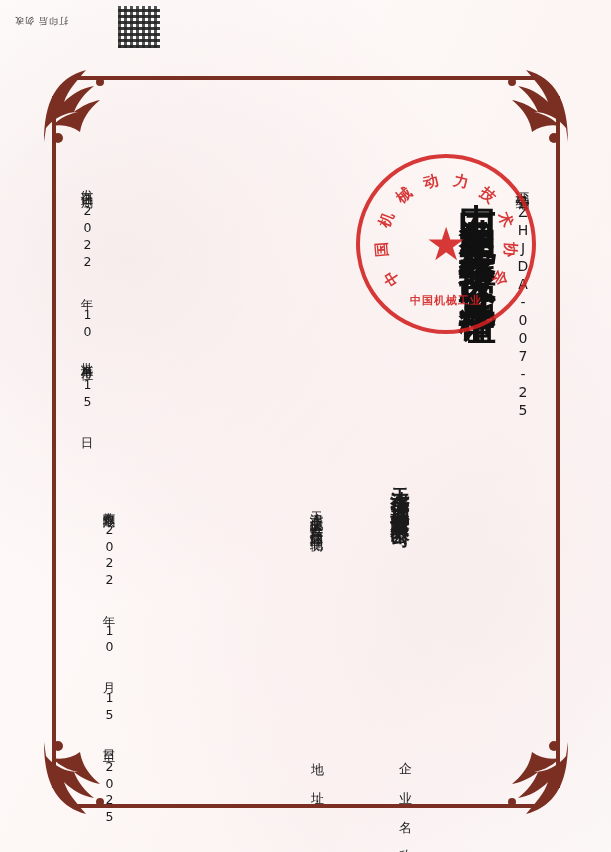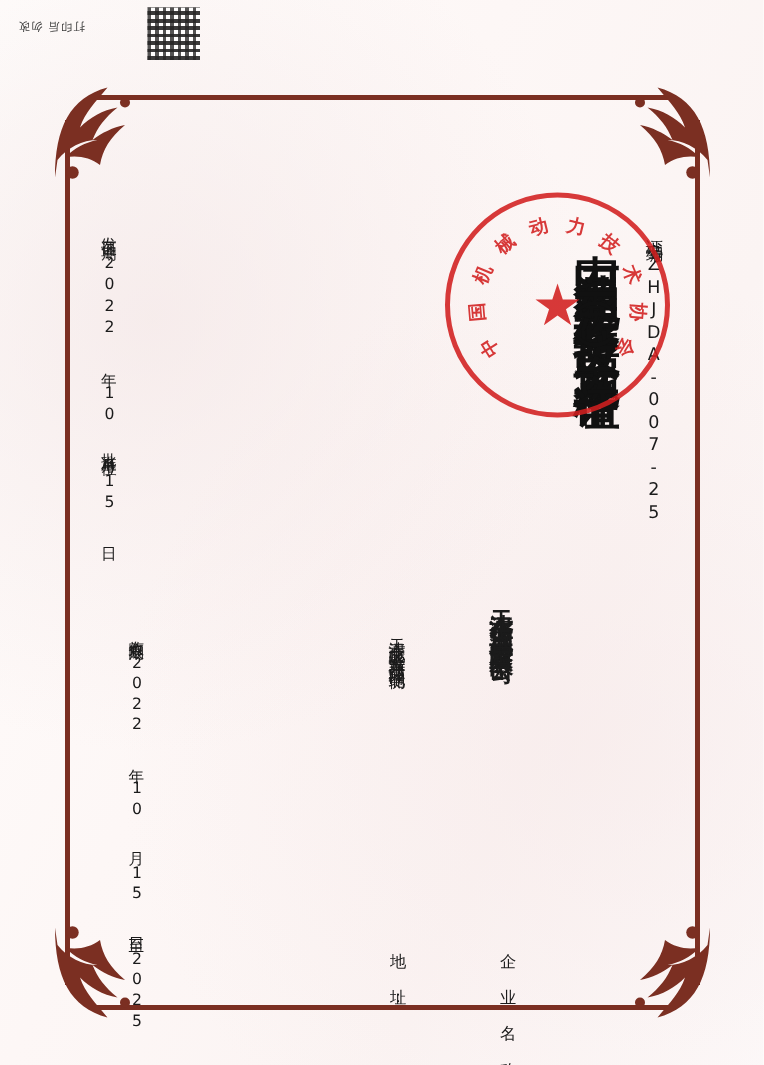--- a/index.html
+++ b/index.html
@@ -296,16 +296,17 @@
           <span style="transform: rotate(-67.7778deg) translate(0px, -66px) rotate(0deg) translate(-0.5em, -0.5em);">机</span>
           <span style="transform: rotate(-40.6667deg) translate(0px, -66px) rotate(0deg) translate(-0.5em, -0.5em);">械</span>
           <span style="transform: rotate(-13.5556deg) translate(0px, -66px) rotate(0deg) translate(-0.5em, -0.5em);">动</span>
           <span style="transform: rotate(13.5556deg) translate(0px, -66px) rotate(0deg) translate(-0.5em, -0.5em);">力</span>
           <span style="transform: rotate(40.6667deg) translate(0px, -66px) rotate(0deg) translate(-0.5em, -0.5em);">技</span>
           <span style="transform: rotate(67.7778deg) translate(0px, -66px) rotate(0deg) translate(-0.5em, -0.5em);">术</span>
           <span style="transform: rotate(94.8889deg) translate(0px, -66px) rotate(0deg) translate(-0.5em, -0.5em);">协</span>
           <span style="transform: rotate(122deg) translate(0px, -66px) rotate(0deg) translate(-0.5em, -0.5em);">会</span>
         </div>
       <div id="seal-star">★</div>
+      <div class="seal-sub">中国机械工业</div>
     </div>
 
   </div>
 </div>
 
 </body></html>

